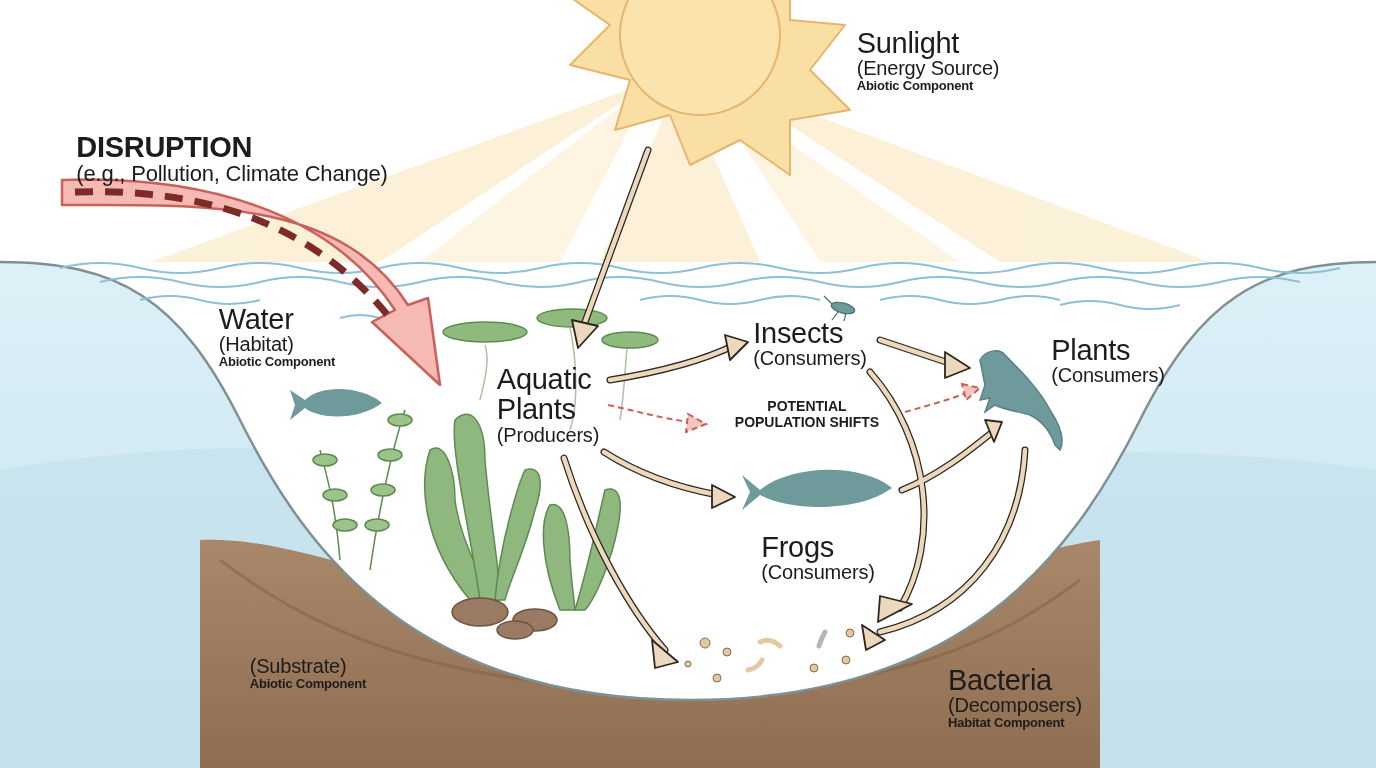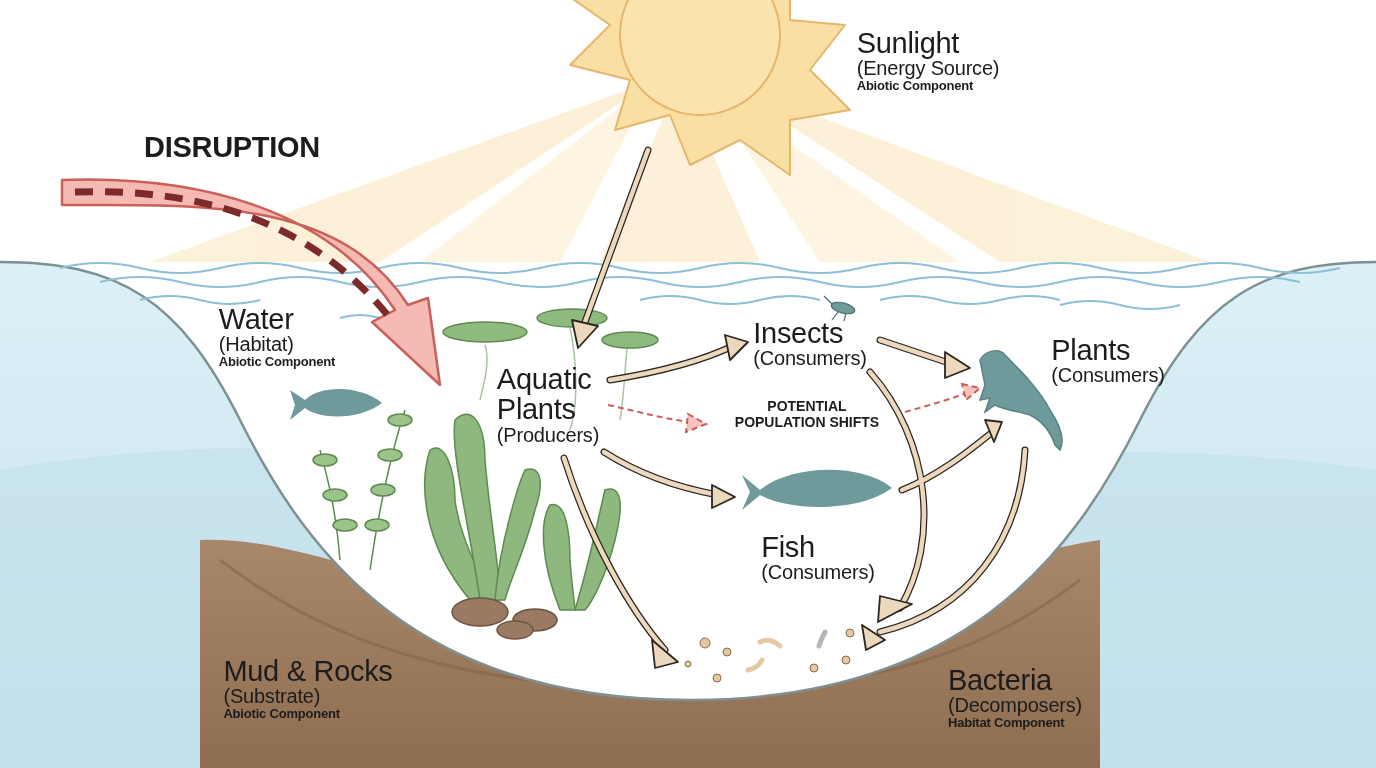--- a/index.html
+++ b/index.html
@@ -172,20 +172,21 @@
 </svg>
 
 <div class="lbl" style="left:928px; top:28px;">
   <span class="t">Sunlight</span>
   <span class="s">(Energy Source)</span>
   <span class="c">Abiotic Component</span>
 </div>
 
 <div class="lbl" style="left:232px; top:132px;">
   <span class="t bold-title">DISRUPTION</span>
+  <span class="s" style="font-size:22px;">(e.g., Pollution, Climate Change)</span>
 </div>
 
 <div class="lbl" style="left:277px; top:304px;">
   <span class="t">Water</span>
   <span class="s">(Habitat)</span>
   <span class="c">Abiotic Component</span>
 </div>
 
 <div class="lbl" style="left:548px; top:364px;">
   <span class="t">Aquatic</span>
@@ -197,31 +198,30 @@
   <span class="t">Insects</span>
   <span class="s">(Consumers)</span>
 </div>
 
 <div class="lbl" style="left:1108px; top:335px;">
   <span class="t">Plants</span>
   <span class="s">(Consumers)</span>
 </div>
 
 <div class="lbl" style="left:818px; top:532px;">
-  <span class="t">Fish</span>
+  <span class="t">Frogs</span>
   <span class="s">(Consumers)</span>
 </div>
 
 <div class="shift" style="left:807px; top:398px;">
   <span style="display:block;">POTENTIAL</span>
   <span style="display:block;">POPULATION SHIFTS</span>
 </div>
 
 <div class="lbl" style="left:308px; top:656px;">
-  <span class="t">Mud &amp; Rocks</span>
   <span class="s">(Substrate)</span>
   <span class="c">Abiotic Component</span>
 </div>
 
 <div class="lbl" style="left:1015px; top:665px;">
   <span class="t">Bacteria</span>
   <span class="s">(Decomposers)</span>
   <span class="c">Habitat Component</span>
 </div>
 

